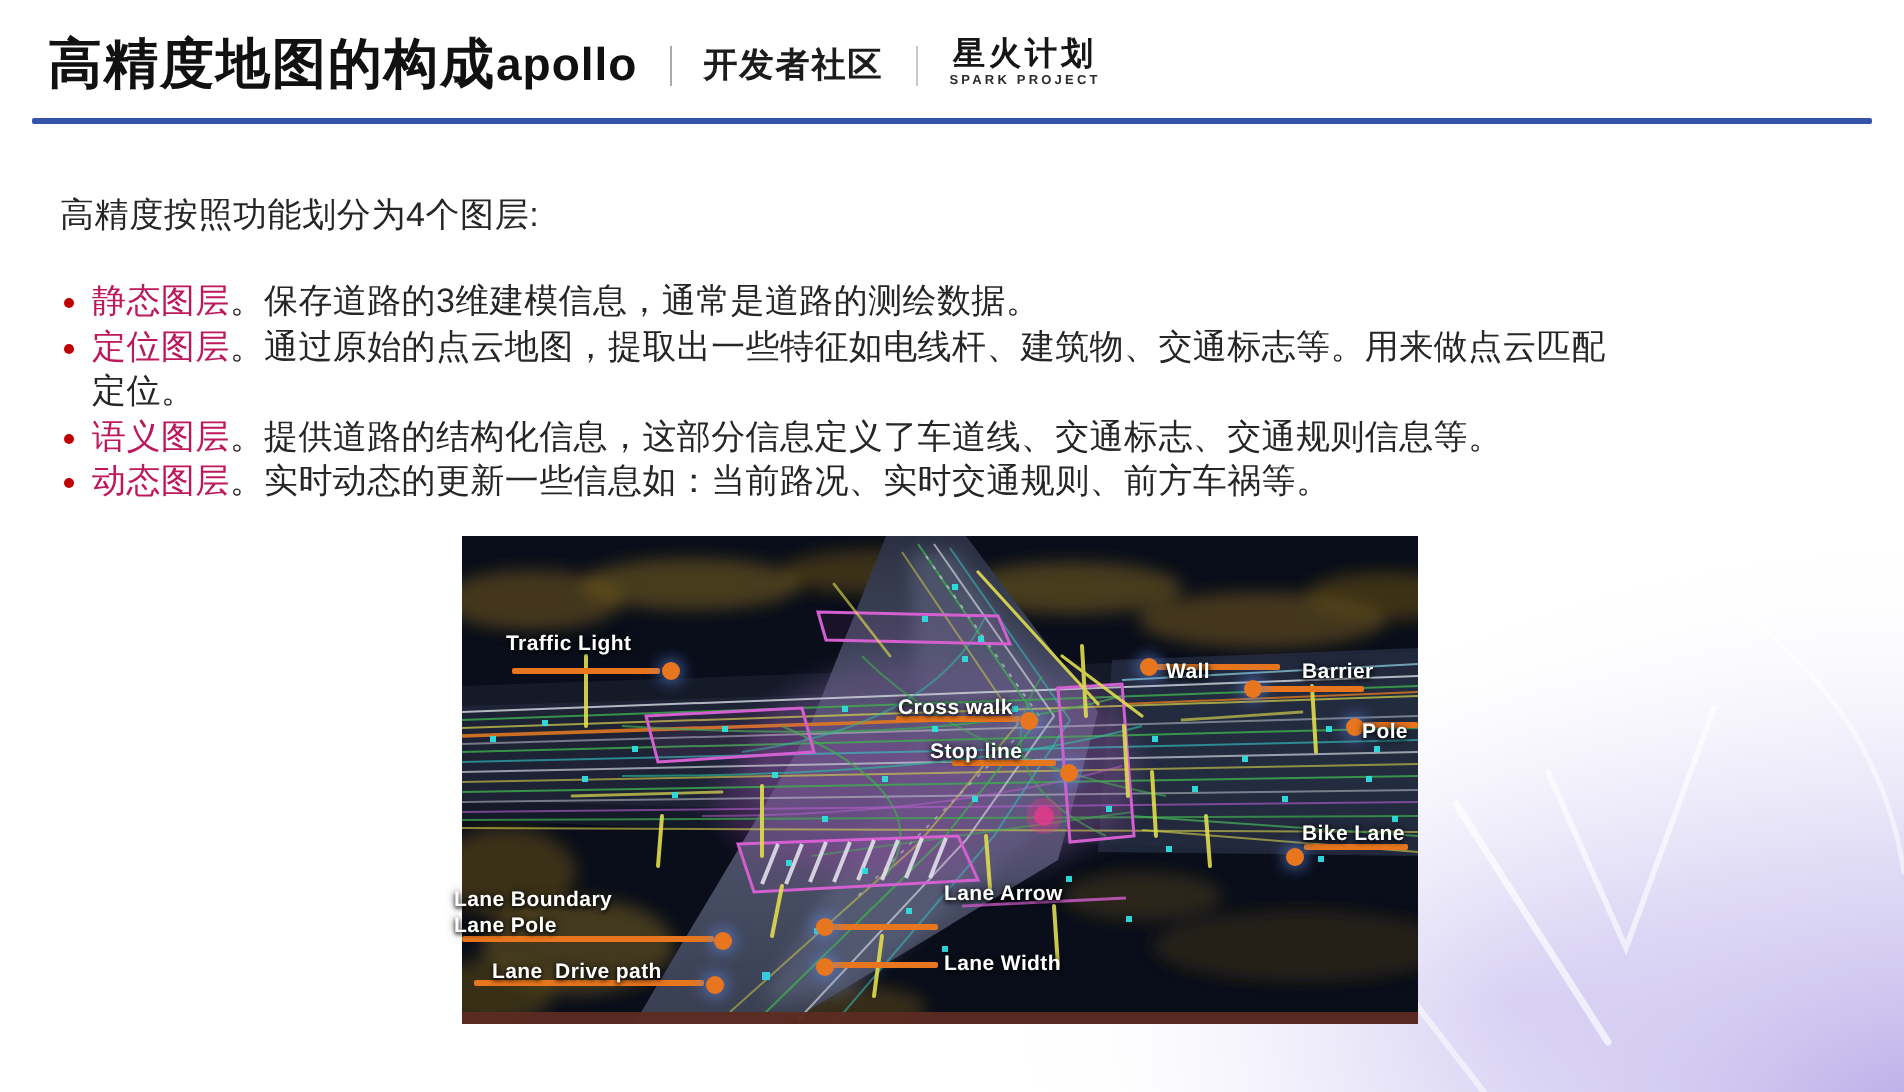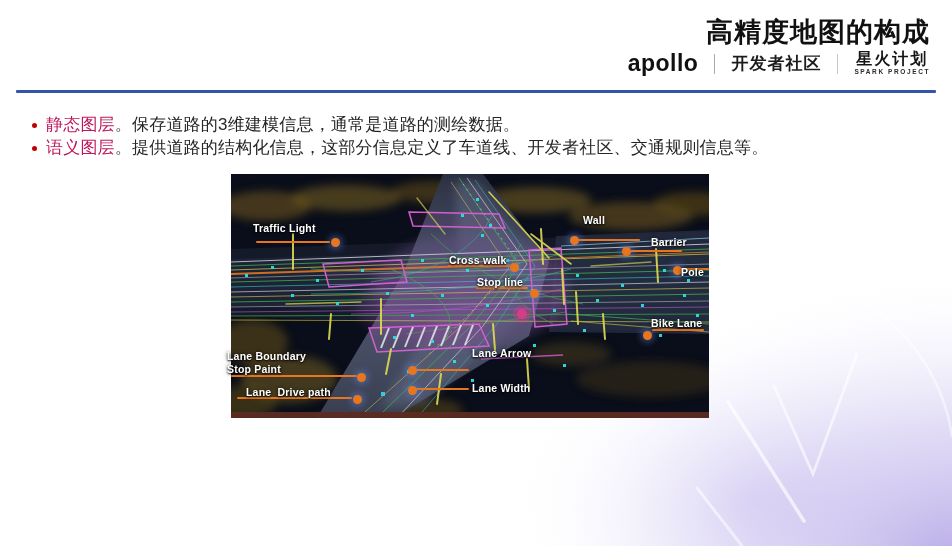--- a/index.html
+++ b/index.html
@@ -14,23 +14,22 @@
 
   
   .decor {
     position:absolute; right:0; bottom:0; width:440px; height:310px;
     pointer-events:none; z-index:0;
   }
 
   
   .header {
     position:relative; z-index:2;
-    display:flex; align-items:flex-end; justify-content:space-between;
+    display:flex; align-items:flex-end; justify-content:flex-start;
     padding:14px 22px 0 24px;
-    flex-direction:column;
   }
   .slide-title {
     font-size:27px; font-weight:700; color:#111; letter-spacing:1px;
   }
   .brand { display:flex; align-items:center; gap:16px; padding-bottom:4px; }
   .apollo-logo { font-size:23px; font-weight:700; color:#101010; letter-spacing:.5px; }
   .brand-divider { width:1px; height:20px; background:#aaa; }
   .brand-divider.light { background:#c9c9c9; }
   .community { font-size:17px; font-weight:600; color:#1c1c1c; letter-spacing:1px; }
   .spark { display:flex; flex-direction:column; align-items:center; line-height:1; }
@@ -119,29 +118,38 @@
     <span class="brand-divider light"></span>
     <span class="spark">
       <span class="spark-name">星火计划</span>
       <span class="spark-sub">SPARK PROJECT</span>
     </span>
   </div>
 </div>
 <div class="title-rule"></div>
 
 <div class="content">
+  <div class="intro">高精度按照功能划分为4个图层:</div>
 
   <ul class="layer-list">
     <li>
       <span class="bullet-dot"></span>
       <span class="layer-text"><span class="layer-term">静态图层</span><span>。保存道路的3维建模信息，通常是道路的测绘数据。</span></span>
     </li>
     <li>
       <span class="bullet-dot"></span>
-      <span class="layer-text"><span class="layer-term">语义图层</span><span>。提供道路的结构化信息，这部分信息定义了车道线、开发者社区、交通规则信息等。</span></span>
+      <span class="layer-text"><span class="layer-term">定位图层</span><span>。通过原始的点云地图，提取出一些特征如电线杆、建筑物、交通标志等。用来做点云匹配定位。</span></span>
+    </li>
+    <li>
+      <span class="bullet-dot"></span>
+      <span class="layer-text"><span class="layer-term">语义图层</span><span>。提供道路的结构化信息，这部分信息定义了车道线、交通标志、交通规则信息等。</span></span>
+    </li>
+    <li>
+      <span class="bullet-dot"></span>
+      <span class="layer-text"><span class="layer-term">动态图层</span><span>。实时动态的更新一些信息如：当前路况、实时交通规则、前方车祸等。</span></span>
     </li>
   </ul>
 
   <div class="hdmap-figure">
     <svg class="scene" viewBox="0 0 478 244" preserveAspectRatio="none">
       <defs>
         <filter id="blur4" x="-30%" y="-30%" width="160%" height="160%">
             <feGaussianBlur stdDeviation="4"></feGaussianBlur>
           </filter>
         <filter id="blur6" x="-40%" y="-40%" width="180%" height="180%">
@@ -305,40 +313,40 @@
       </g>
 
       <rect x="0" y="238" width="478" height="6" fill="#5d2b22" opacity=".95"></rect>
     </svg>
     <div class="label-layer">
         <div class="lab-line" style="left: 25px; top: 66.75px; width: 74px;"></div>
         <div class="lab-dot" style="left: 99.5px; top: 63.5px;"></div>
         <div class="lab-text" style="left: 22px; top: 48px;">Traffic Light</div>
         <div class="lab-line" style="left: 347px; top: 64.75px; width: 62px;"></div>
         <div class="lab-dot" style="left: 338.5px; top: 61.5px;"></div>
-        <div class="lab-text" style="left: 352px; top: 40px;">Wall</div>
+        <div class="lab-text" style="left: 352px; top: 62px;">Wall</div>
         <div class="lab-line" style="left: 399px; top: 75.75px; width: 52px;"></div>
         <div class="lab-dot" style="left: 390.5px; top: 72.5px;"></div>
         <div class="lab-text" style="left: 420px; top: 62px;">Barrier</div>
         <div class="lab-line" style="left: 450px; top: 93.75px; width: 28px;"></div>
         <div class="lab-dot" style="left: 441.5px; top: 91.5px;"></div>
         <div class="lab-text" style="left: 450px; top: 92px;">Pole</div>
         <div class="lab-line" style="left: 217px; top: 90.75px; width: 62px;"></div>
         <div class="lab-dot" style="left: 278.5px; top: 88.5px;"></div>
         <div class="lab-text" style="left: 218px; top: 80px;">Cross walk</div>
         <div class="lab-line" style="left: 245px; top: 112.75px; width: 52px;"></div>
         <div class="lab-dot" style="left: 298.5px; top: 114.5px;"></div>
-        <div class="lab-text" style="left: 246px; top: 102px;">Stop line</div>
+        <div class="lab-text" style="left: 234px; top: 102px;">Stop line</div>
         <div class="lab-line" style="left: 421px; top: 154.75px; width: 52px;"></div>
         <div class="lab-dot" style="left: 411.5px; top: 156.5px;"></div>
         <div class="lab-text" style="left: 420px; top: 143px;">Bike Lane</div>
         <div class="lab-text" style="left: -4px; top: 176px;">Lane Boundary</div>
         <div class="lab-line" style="left: 0px; top: 200.75px; width: 126px;"></div>
         <div class="lab-dot" style="left: 125.5px; top: 198.5px;"></div>
-        <div class="lab-text" style="left: -4px; top: 189px;">Stop Paint</div>
+        <div class="lab-text" style="left: -4px; top: 189px;">Lane Pole</div>
         <div class="lab-line" style="left: 6px; top: 222.75px; width: 115px;"></div>
         <div class="lab-dot" style="left: 121.5px; top: 220.5px;"></div>
         <div class="lab-text" style="left: 15px; top: 212px;">Lane  Drive path</div>
         <div class="lab-line" style="left: 185px; top: 194.75px; width: 53px;"></div>
         <div class="lab-dot" style="left: 176.5px; top: 191.5px;"></div>
         <div class="lab-text" style="left: 241px; top: 173px;">Lane Arrow</div>
         <div class="lab-line" style="left: 185px; top: 213.75px; width: 53px;"></div>
         <div class="lab-dot" style="left: 176.5px; top: 211.5px;"></div>
         <div class="lab-text" style="left: 241px; top: 208px;">Lane Width</div>
       </div>

